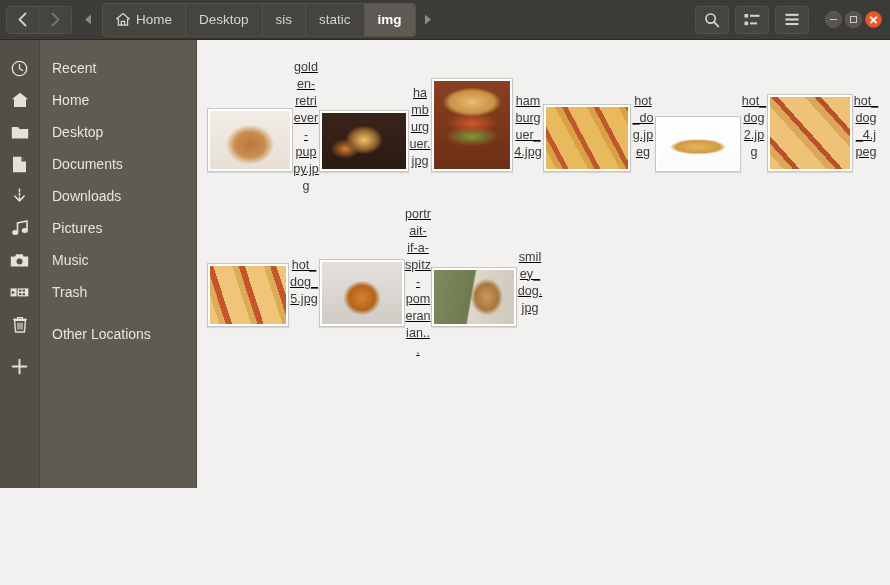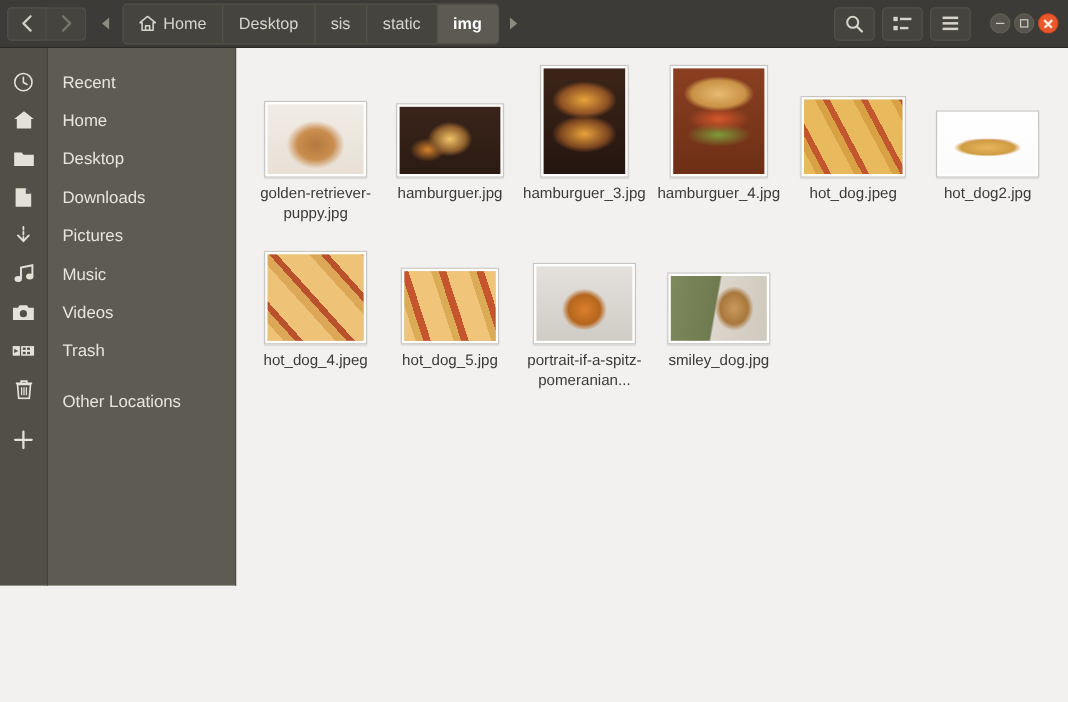--- a/index.html
+++ b/index.html
@@ -212,24 +212,25 @@
   .grid {
     display: flex;
     flex-wrap: wrap;
     align-content: flex-start;
     padding: 14px 6px 0 10px;
   }
 
   .cell {
     width: 112px;
     display: flex;
-    flex-direction: column;
+    flex-direction: row;
     align-items: center;
     margin-bottom: 6px;
     cursor: default;
+    text-decoration: underline;
   }
 
   .thumb-area {
     height: 94px;
     display: flex;
     align-items: flex-end;
     justify-content: center;
   }
 
   .thumb {
@@ -423,30 +424,30 @@
       <div class="place">
           <span>Recent</span>
         </div>
       <div class="place">
           <span>Home</span>
         </div>
       <div class="place">
           <span>Desktop</span>
         </div>
       <div class="place">
+          <span>Documents</span>
+        </div>
+      <div class="place">
           <span>Downloads</span>
         </div>
       <div class="place">
           <span>Pictures</span>
         </div>
       <div class="place">
           <span>Music</span>
-        </div>
-      <div class="place">
-          <span>Videos</span>
         </div>
       <div class="place">
           <span>Trash</span>
         </div>
       <div class="place spaced">
           <span>Other Locations</span>
         </div>
     </div>
 
     <div class="content">
@@ -463,28 +464,20 @@
             <div class="thumb-area">
               <div class="thumb">
                 <div class="pic" style="width: 84px; height: 56px; background-image: radial-gradient(26% 30% at 50% 48%, rgb(240, 197, 106) 0%, rgb(143, 95, 44) 60%, rgba(60, 36, 20, 0) 85%), radial-gradient(22% 22% at 28% 64%, rgb(216, 129, 44) 0%, rgba(120, 62, 20, 0) 80%), linear-gradient(rgb(58, 36, 26), rgb(43, 27, 19));"></div>
               </div>
             </div>
             <div class="fname">hamburguer.jpg</div>
           </div>
           <div class="cell">
             <div class="thumb-area">
               <div class="thumb">
-                <div class="pic" style="width: 68px; height: 88px; background-image: radial-gradient(45% 20% at 50% 30%, rgb(232, 164, 58) 0%, rgb(142, 81, 36) 65%, rgba(60, 34, 16, 0) 88%), radial-gradient(45% 20% at 50% 62%, rgb(232, 164, 58) 0%, rgb(126, 71, 32) 65%, rgba(60, 34, 16, 0) 88%), linear-gradient(rgb(61, 37, 24), rgb(36, 21, 16));"></div>
-              </div>
-            </div>
-            <div class="fname">hamburguer_3.jpg</div>
-          </div>
-          <div class="cell">
-            <div class="thumb-area">
-              <div class="thumb">
                 <div class="pic" style="width: 76px; height: 88px; background-image: radial-gradient(42% 18% at 50% 24%, rgb(232, 187, 115) 0%, rgb(200, 145, 70) 70%, rgba(120, 80, 40, 0) 92%), radial-gradient(40% 14% at 50% 48%, rgb(212, 87, 44) 0%, rgba(160, 60, 30, 0) 85%), radial-gradient(42% 13% at 50% 63%, rgb(125, 156, 58) 0%, rgba(90, 120, 40, 0) 85%), linear-gradient(rgb(138, 63, 32), rgb(109, 47, 22));"></div>
               </div>
             </div>
             <div class="fname">hamburguer_4.jpg</div>
           </div>
           <div class="cell">
             <div class="thumb-area">
               <div class="thumb">
                 <div class="pic" style="width: 82px; height: 62px; background-image: linear-gradient(104deg, rgba(0, 0, 0, 0) 40%, rgba(0, 0, 0, 0) 100%), repeating-linear-gradient(62deg, rgb(233, 185, 94) 0px, rgb(233, 185, 94) 9px, rgb(216, 162, 68) 9px, rgb(216, 162, 68) 15px, rgb(194, 86, 47) 15px, rgb(194, 86, 47) 20px, rgb(233, 185, 94) 20px, rgb(233, 185, 94) 28px), linear-gradient(rgb(168, 207, 203), rgb(141, 188, 184));"></div>
               </div>

